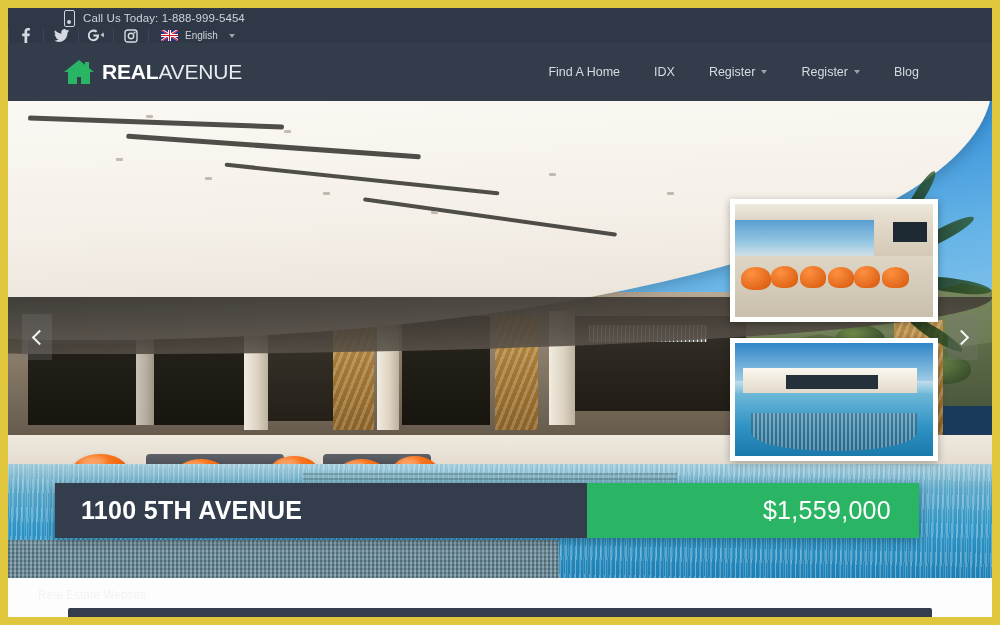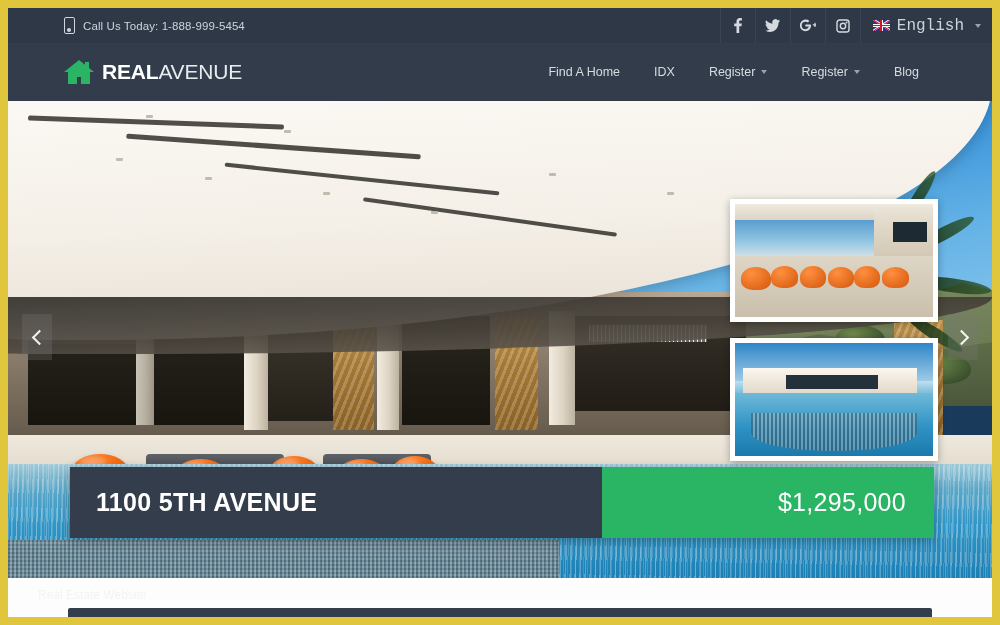--- a/index.html
+++ b/index.html
@@ -23,20 +23,21 @@
     overflow: hidden;
   }
 
   
   .topbar {
     position: relative;
     height: 35px;
     background: #2e3846;
     display: flex;
     align-items: stretch;
+    flex-direction: column;
   }
   .topbar-left {
     display: flex; align-items: center;
     padding-left: 56px;
     flex: 1;
   }
   .phone-icon {
     width: 11px; height: 17px;
     border: 1.5px solid #cfd5dc;
     border-radius: 2px;
@@ -94,21 +95,21 @@
     background: #cf142b; transform: rotate(33deg);
   }
   .flag .d4 {
     left: -3px; top: 4.6px; width: 24px; height: 1.1px;
     background: #cf142b; transform: rotate(-33deg);
   }
   .flag .h { left: 0; top: 4px; width: 17px; height: 3px; background: #fff; }
   .flag .v { left: 7px; top: 0; width: 3px; height: 11px; background: #fff; }
   .flag .h2 { left: 0; top: 4.6px; width: 17px; height: 1.8px; background: #cf142b; }
   .flag .v2 { left: 7.6px; top: 0; width: 1.8px; height: 11px; background: #cf142b; }
-  .lang-label { color: #cdd3da; font-size: 16px; font-family: Liberation Mono, monospace; }
+  .lang-label { color: #cdd3da; font-size: 10px; }
   .caret-dn {
     width: 0; height: 0;
     border-left: 3.5px solid transparent;
     border-right: 3.5px solid transparent;
     border-top: 4px solid #9aa3ad;
     margin-left: 4px;
   }
   .login-btn {
     background: #2ab564;
     color: #fff;
@@ -364,22 +365,22 @@
     box-shadow: 0 2px 8px rgba(0,0,0,.3);
     cursor: pointer;
   }
   .thumb + .thumb { margin-top: 16px; }
   .t1 { background: linear-gradient(180deg, #bcd9ea 0%, #8fc0dc 45%, #e9e2d4 46%, #ddd3c1 100%); }
   .t2 { background: linear-gradient(180deg, #9ecbe6 0%, #cfe3ef 32%, #5fb3d4 48%, #2f8fbd 100%); }
 
   
   .pricebar {
     position: absolute;
-    left: 62px; bottom: 40px;
-    height: 71px;
+    left: 47px; bottom: 40px;
+    height: 55px;
     width: 864px;
     display: flex;
     z-index: 7;
     box-shadow: 0 3px 10px rgba(0,0,0,.28);
   }
   .addr {
     flex: 1;
     background: #333d4b;
     display: flex; align-items: center;
     padding-left: 26px;
@@ -616,21 +617,21 @@
     </div>
     <div class="hero-arrow arrow-r">
       <span class="chev right"></span>
     </div>
 
     <div class="pricebar">
       <div class="addr">
         <span class="addr-text">1100 5TH AVENUE</span>
       </div>
       <div class="price">
-        <span class="price-text">$1,295,000</span>
+        <span class="price-text">$1,559,000</span>
       </div>
     </div>
   </div>
 
   <div class="below">
     <span class="faint-text">Real Estate Website</span>
     <div class="searchpanel"></div>
   </div>
 
 </div>

